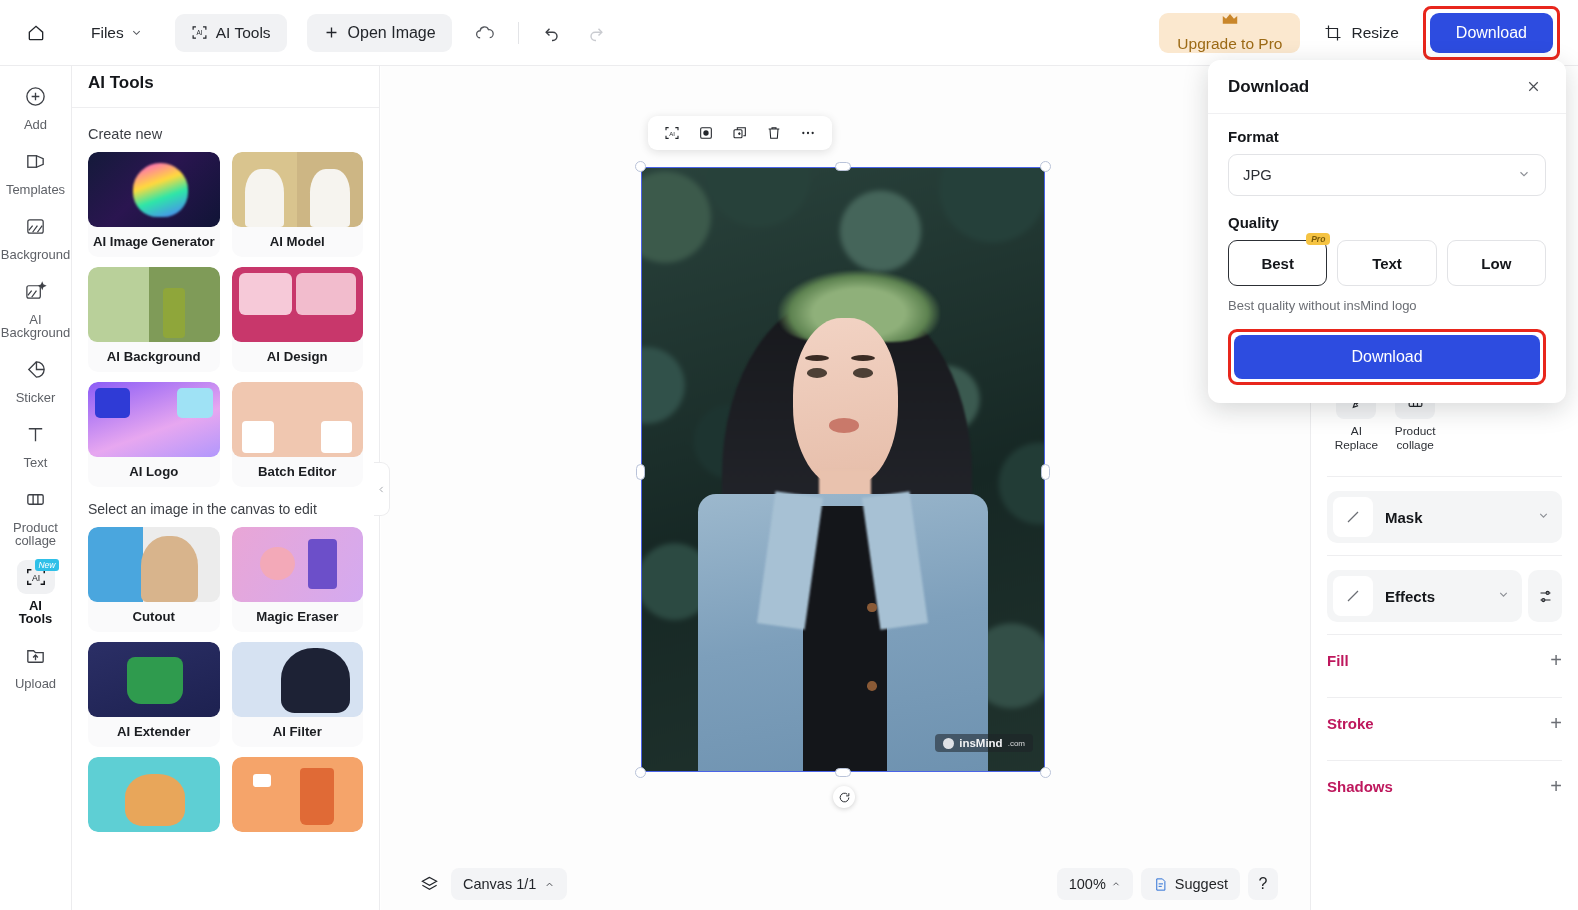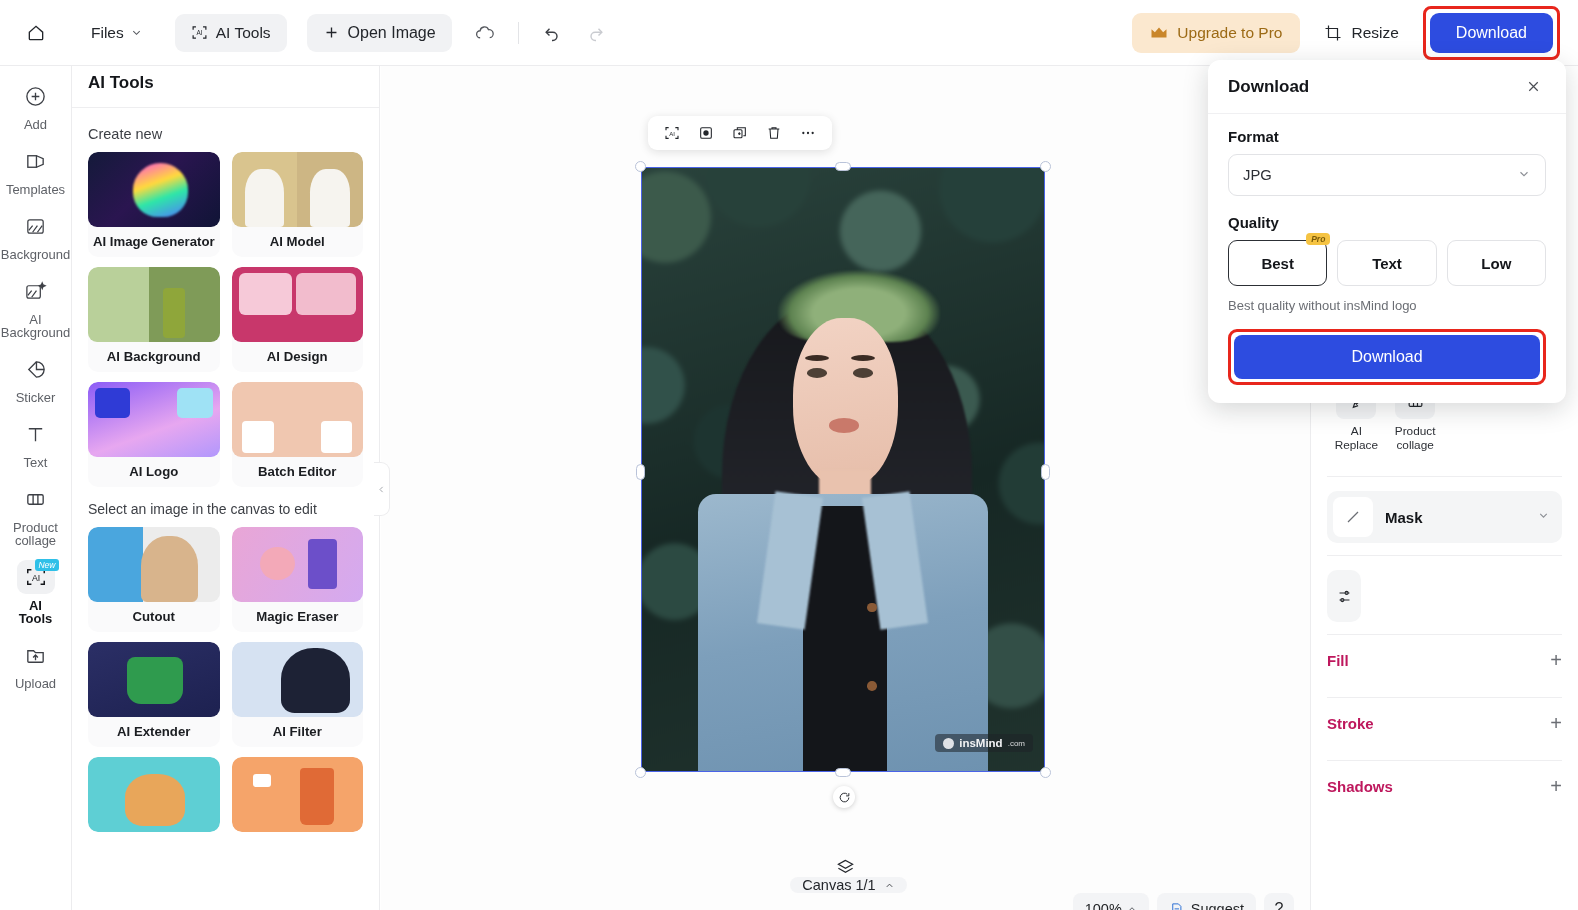--- a/index.html
+++ b/index.html
@@ -25,21 +25,21 @@
     display: flex; align-items: center; gap: 8px; height: 38px; padding: 0 16px;
     background: #f1f2f4; border-radius: 9px; font-size: 15.5px; color: #23262b; cursor: pointer;
   }
   .tb-chip.ai { margin-left: 14px; }
   .tb-chip.open { margin-left: 14px; font-size: 16px; }
   .tb-icn-btn { width: 38px; height: 38px; display: flex; align-items: center; justify-content: center; border-radius: 8px; cursor: pointer; }
   .tb-sep { width: 1px; height: 22px; background: #e3e4e7; margin: 0 8px; }
   .tb-right { margin-left: auto; display: flex; align-items: center; gap: 12px; }
   .upgrade {
     display: flex; align-items: center; gap: 9px; height: 40px; padding: 0 18px;
-    background: #fbe8cf; border-radius: 9px; color: #9c6a15; font-size: 15.5px; font-weight: 500; cursor: pointer;
+    background: #fbe8cf; border-radius: 9px; color: #9c6a15; font-size: 15.5px; font-weight: 500; cursor: pointer; flex-direction: column;
   }
   .resize { display: flex; align-items: center; gap: 9px; height: 40px; padding: 0 12px; border-radius: 8px; font-size: 15.5px; color: #23262b; cursor: pointer; }
   .dl-wrap { position: relative; padding: 7px; }
   .dl-hl { position: absolute; inset: 0; border: 3px solid #e8261c; border-radius: 8px; pointer-events: none; }
   .dl-btn {
     height: 40px; padding: 0 26px; background: #2d4ce0; color: #fff;
     border: none; border-radius: 9px; font-size: 16px; font-weight: 500; cursor: pointer;
     font-family: "Liberation Sans", sans-serif;
   }
 
@@ -176,21 +176,21 @@
   .handle.ml { left: -5px; top: 50%; margin-top: -6px; width: 9px; height: 16px; border-radius: 5px; }
   .handle.mr { right: -5px; top: 50%; margin-top: -6px; width: 9px; height: 16px; border-radius: 5px; }
   .handle.mt { top: -5px; left: 50%; margin-left: -8px; width: 16px; height: 9px; border-radius: 5px; }
   .handle.mb { bottom: -5px; left: 50%; margin-left: -8px; width: 16px; height: 9px; border-radius: 5px; }
   .rotate-h { position: absolute; left: 833px; top: 786px; width: 22px; height: 22px; background: #fff;
       border-radius: 50%; box-shadow: 0 1px 5px rgba(0,0,0,.18); display: flex; align-items: center; justify-content: center; z-index: 14; cursor: pointer; }
 
   
   .bottombar {
     position: absolute; left: 381px; right: 268px; bottom: 0; height: 52px;
-    display: flex; align-items: center; padding: 0 16px; background: #fdfdfd; z-index: 15; flex-direction: column;
+    display: flex; align-items: center; padding: 0 32px; background: #fdfdfd; z-index: 15;
   }
   .bb-layers { width: 32px; height: 32px; display: flex; align-items: center; justify-content: center; border-radius: 7px; cursor: pointer; }
   .bb-canvas { display: flex; align-items: center; gap: 8px; height: 32px; padding: 0 12px; background: #f3f4f6; border-radius: 8px; font-size: 14.5px; color: #23262b; cursor: pointer; margin-left: 6px; }
   .bb-right { margin-left: auto; display: flex; align-items: center; gap: 8px; }
   .bb-zoom { display: flex; align-items: center; gap: 5px; height: 32px; padding: 0 12px; background: #f3f4f6; border-radius: 8px; font-size: 14.5px; cursor: pointer; }
   .bb-suggest { display: flex; align-items: center; gap: 7px; height: 32px; padding: 0 12px; background: #f3f4f6; border-radius: 8px; font-size: 14.5px; cursor: pointer; }
   .bb-help { width: 30px; height: 32px; display: flex; align-items: center; justify-content: center; background: #f3f4f6; border-radius: 8px; font-size: 16px; cursor: pointer; }
 
   
   .right {
@@ -638,20 +638,33 @@
       <div class="rp-prop-chev">
         <svg width="13" height="13" viewBox="0 0 24 24" fill="none" stroke="#8b8e94" stroke-width="2">
             <path d="M6 9l6 6 6-6"></path>
           </svg>
       </div>
     </div>
 
     <div class="rp-div"></div>
 
     <div class="rp-prop-wrap">
+      <div class="rp-prop">
+        <div class="rp-prop-sw">
+          <svg width="20" height="20" viewBox="0 0 24 24" fill="none" stroke="#6b6e74" stroke-width="1.4">
+              <path d="M6 18 18 6"></path>
+            </svg>
+        </div>
+        <div class="rp-prop-name">Effects</div>
+        <div class="rp-prop-chev">
+          <svg width="13" height="13" viewBox="0 0 24 24" fill="none" stroke="#8b8e94" stroke-width="2">
+              <path d="M6 9l6 6 6-6"></path>
+            </svg>
+        </div>
+      </div>
       <div class="rp-adj">
         <svg width="17" height="17" viewBox="0 0 24 24" fill="none" stroke="#23262b" stroke-width="1.5">
             <path d="M5 7h14M5 17h14"></path>
             <circle cx="15" cy="7" r="2.2"></circle>
             <circle cx="9" cy="17" r="2.2"></circle>
           </svg>
       </div>
     </div>
 
     <div class="rp-div"></div>

